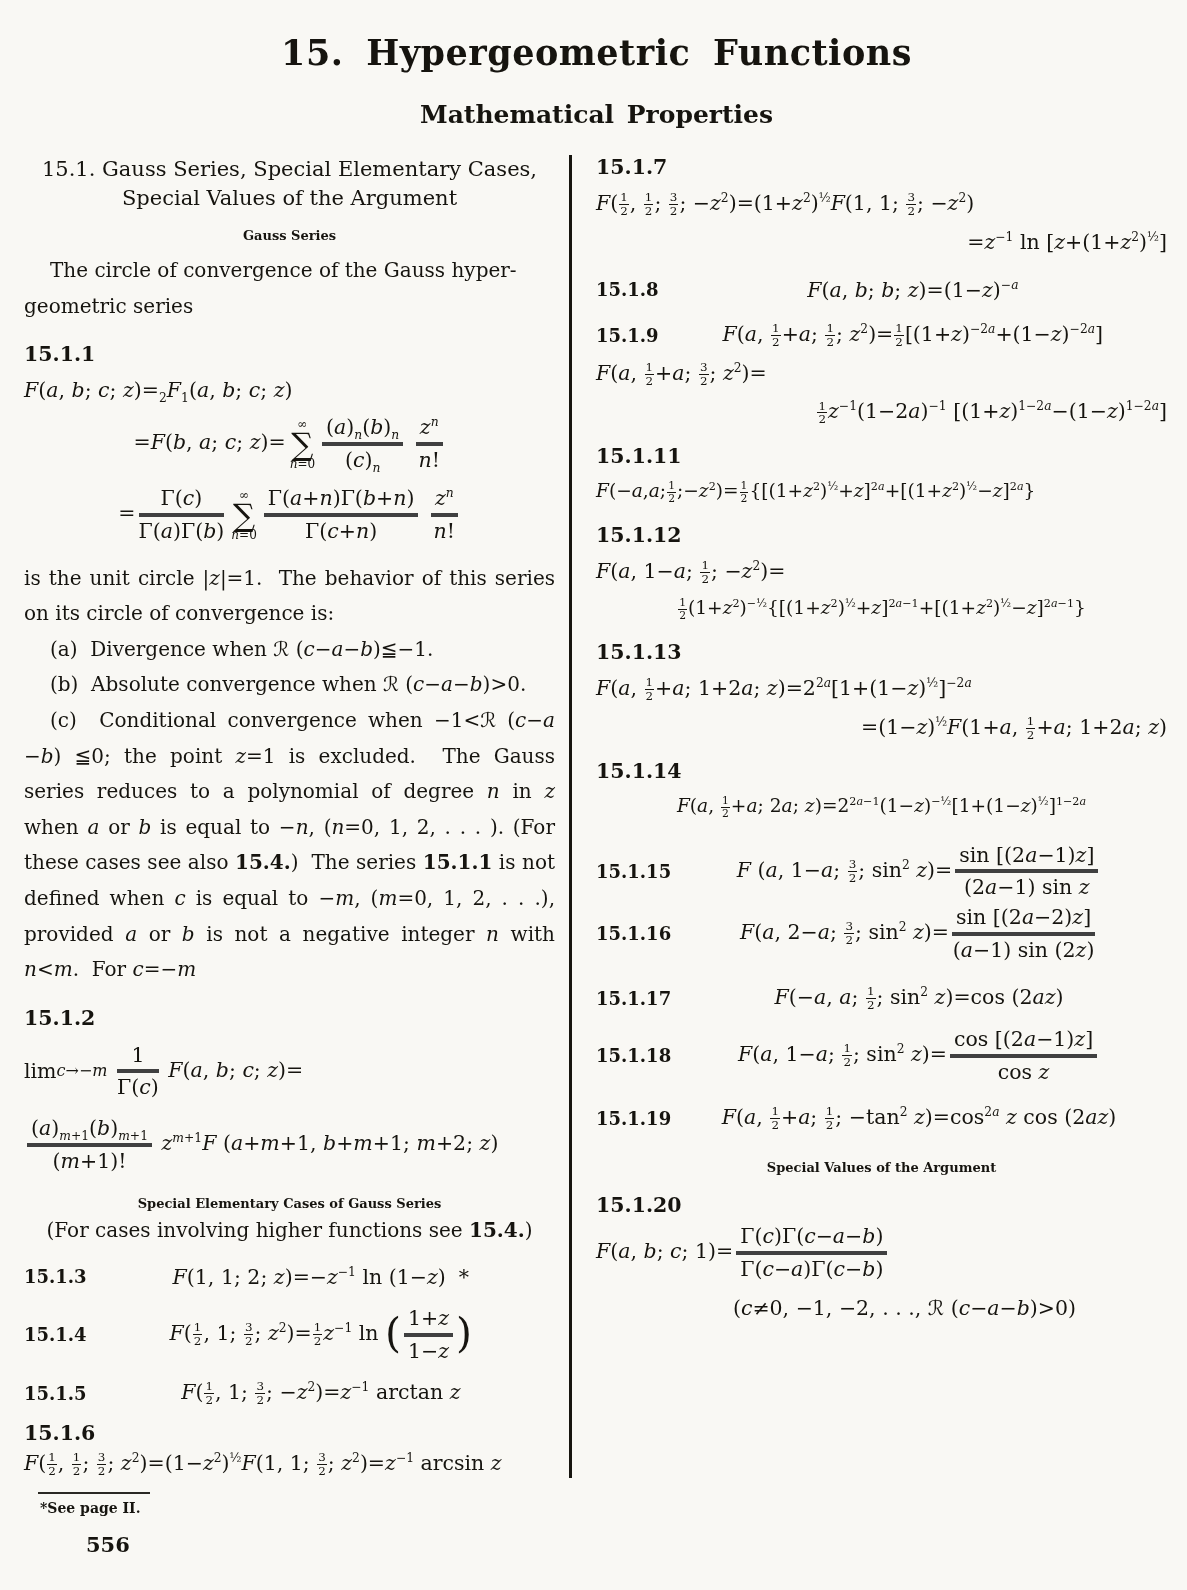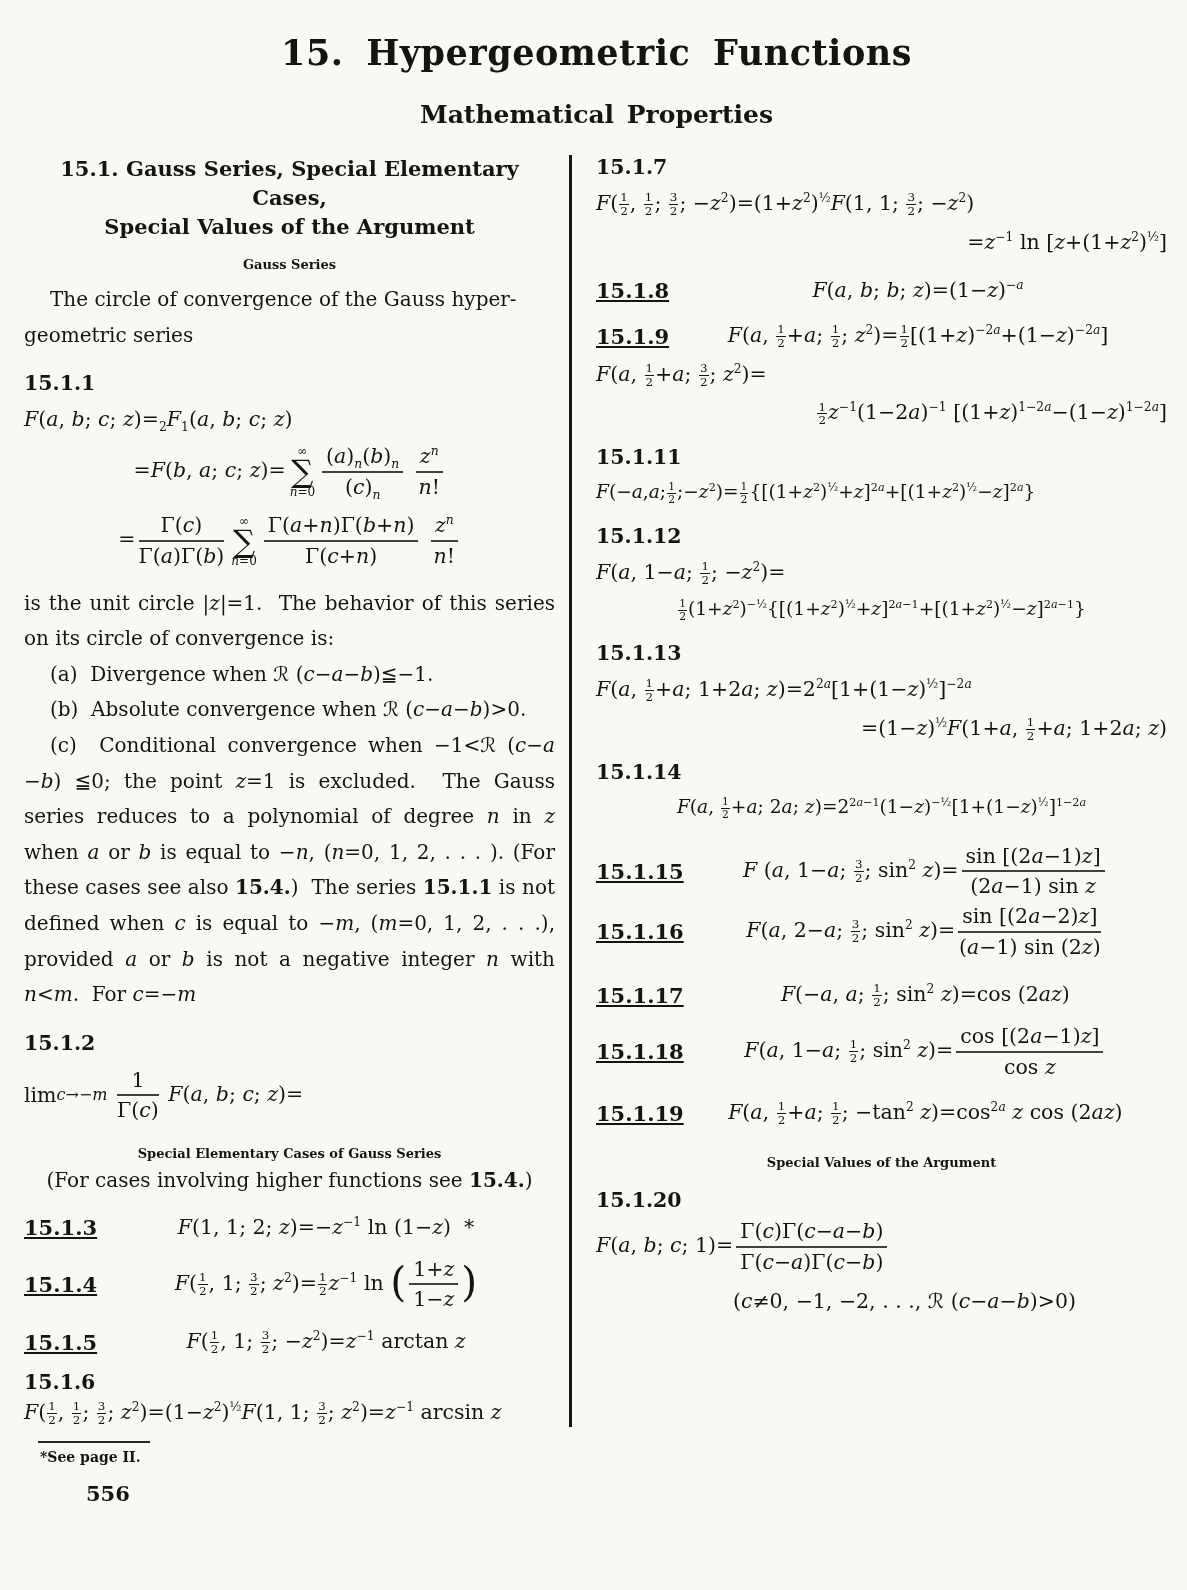--- a/index.html
+++ b/index.html
@@ -8,40 +8,40 @@
         padding:24px 18px 0 24px;overflow:hidden;}
   
   .title{text-align:center;font-size:35px;font-weight:700;word-spacing:10px;letter-spacing:0.5px;margin:8px 0 0;}
   .subtitle{text-align:center;font-size:25px;font-weight:700;word-spacing:4px;margin:27px 0 0;}
   
   .cols{display:flex;margin-top:26px;align-items:stretch;}
   .colL{flex:0 0 545px;box-sizing:border-box;padding-right:14px;}
   .vdiv{flex:0 0 3px;background:#17150f;}
   .colR{flex:1 1 auto;box-sizing:border-box;padding-left:24px;padding-right:2px;}
   
-  .sech{font-size:21px;font-weight:700;text-align:center;line-height:1.38;margin:0;}
+  .sech{font-size:21px;font-weight:400;text-align:center;line-height:1.38;margin:0;}
   .subh{font-size:13px;font-weight:700;text-align:center;margin:15px 0 0;}
   .body{font-size:20px;line-height:1.78;text-align:justify;margin:10px 0 0;}
   .find{text-indent:26px;}
   .item{font-size:20px;line-height:1.78;text-align:justify;text-indent:26px;margin:0;}
   .eqlabel{font-size:20.5px;font-weight:700;margin:18px 0 0;}
   .eq{font-size:20.5px;margin:12px 0 0;white-space:nowrap;}
   .sm{font-size:18.6px;}
   .ctr{text-align:center;}
   .rgt{text-align:right;}
   .row{display:flex;align-items:center;margin:16px 0 0;}
-  .row .lab{flex:0 0 auto;font-size:21px;font-weight:700;text-decoration:underline;}
+  .row .lab{flex:0 0 auto;font-size:18px;font-weight:700;}
   .row .req{flex:1 1 auto;text-align:center;font-size:20.5px;white-space:nowrap;}
   
   i{font-style:italic;}
   sup{font-size:60%;line-height:0;}
   sub{font-size:60%;line-height:0;}
   .fr{display:inline-flex;flex-direction:column;text-align:center;vertical-align:middle;
       margin:0 3px;line-height:1.3;}
-  .fr b{font-weight:inherit;border-bottom:2px solid #404040;padding:0 4px 1px;display:block;}
+  .fr b{font-weight:inherit;border-bottom:4px solid #404040;padding:0 4px 1px;display:block;}
   .fr u{text-decoration:none;display:block;padding-top:1px;}
   .sf{display:inline-flex;flex-direction:column;text-align:center;vertical-align:middle;
       font-size:58%;line-height:1.08;margin:0 1px;font-style:normal;}
   .sf b{font-weight:inherit;border-bottom:1px solid #17150f;padding:0 1px;display:block;}
   .sf u{text-decoration:none;display:block;}
   .sum{display:inline-flex;flex-direction:column;align-items:center;vertical-align:middle;
        line-height:1;margin:0 4px;}
   .sum .st{font-size:12px;}
   .sum .ss{font-size:31px;line-height:0.92;}
   .sum .sb{font-size:12px;}
@@ -103,20 +103,24 @@
       <p class="item">(c)&nbsp;&nbsp;Conditional convergence when −1&lt;ℛ (<i>c</i>−<i>a</i> −<i>b</i>) ≦0; the point <i>z</i>=1 is excluded.&nbsp;&nbsp;The Gauss series reduces to a polynomial of degree <i>n</i> in <i>z</i> when <i>a</i> or <i>b</i> is equal to −<i>n</i>, (<i>n</i>=0, 1, 2, . . . ). (For these cases see also <b>15.4.</b>)&nbsp;&nbsp;The series <b>15.1.1</b> is not defined when <i>c</i> is equal to −<i>m</i>, (<i>m</i>=0, 1, 2, . . .), provided <i>a</i> or <i>b</i> is not a negative integer <i>n</i> with <i>n</i>&lt;<i>m</i>.&nbsp;&nbsp;For <i>c</i>=−<i>m</i></p>
 
       <div class="eqlabel">15.1.2</div>
       <div class="eq"><span class="lim">
             <span class="lt">lim</span>
             <span class="lb"><i>c</i>→−<i>m</i></span>
           </span> <span class="fr">
             <b>1</b>
             <u>Γ(<i>c</i>)</u>
           </span> <i>F</i>(<i>a</i>, <i>b</i>; <i>c</i>; <i>z</i>)=</div>
+      <div class="eq" style="margin-top:14px"><span class="fr">
+            <b>(<i>a</i>)<sub><i>m</i>+1</sub>(<i>b</i>)<sub><i>m</i>+1</sub></b>
+            <u>(<i>m</i>+1)!</u>
+          </span> <i>z</i><sup><i>m</i>+1</sup><i>F</i> (<i>a</i>+<i>m</i>+1, <i>b</i>+<i>m</i>+1; <i>m</i>+2; <i>z</i>)</div>
 
       <h4 class="subh" style="margin-top:22px">Special Elementary Cases of Gauss Series</h4>
       <p class="body ctr" style="margin-top:2px;text-align:center">(For cases involving higher functions see <b>15.4.</b>)</p>
 
       <div class="row">
         <span class="lab">15.1.3</span>
         <span class="req"><i>F</i>(1, 1; 2; <i>z</i>)=−<i>z</i><sup>−1</sup> ln (1−<i>z</i>)&nbsp;&nbsp;*</span>
       </div>
       <div class="row">
         <span class="lab">15.1.4</span>

